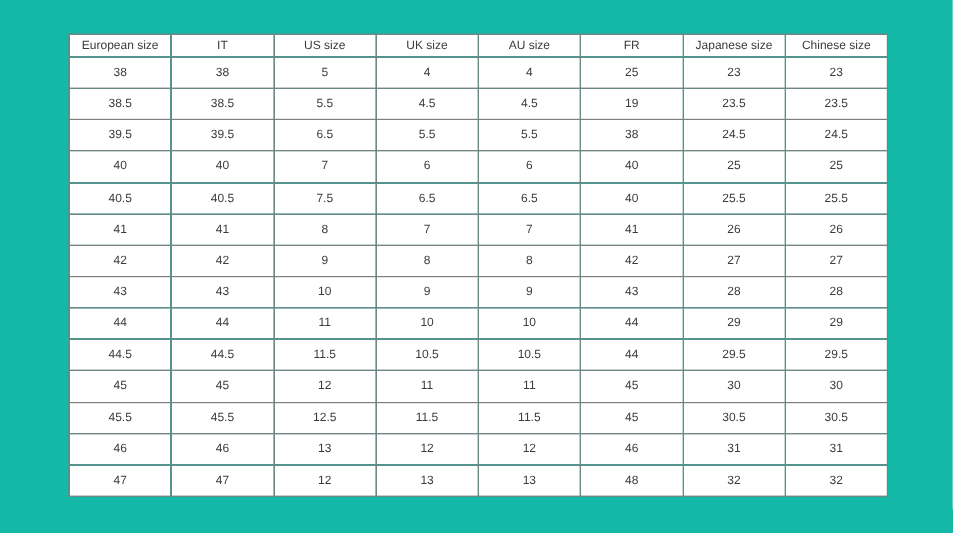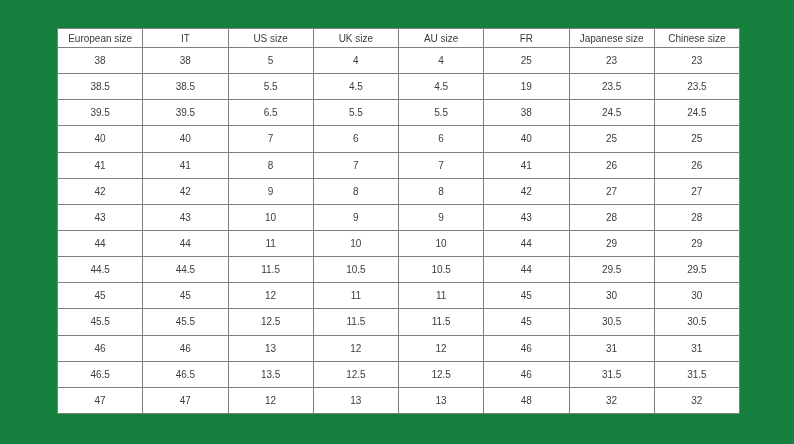--- a/index.html
+++ b/index.html
@@ -7,21 +7,21 @@
     width: 794px;
     height: 444px;
     background: #ffffff;
     font-family: "Liberation Sans", "DejaVu Sans", sans-serif;
     overflow: hidden;
   }
   .page {
     position: relative;
     width: 794px;
     height: 444px;
-    background: #15803d;
+    background: #14b8a6;
   }
   table.size-table {
     position: absolute;
     left: 57px;
     top: 28px;
     width: 683px;
     height: 386px;
     border-collapse: collapse;
     table-layout: fixed;
   }
@@ -92,20 +92,30 @@
           <td>40</td>
           <td>40</td>
           <td>7</td>
           <td>6</td>
           <td>6</td>
           <td>40</td>
           <td>25</td>
           <td>25</td>
         </tr>
         <tr>
+          <td>40.5</td>
+          <td>40.5</td>
+          <td>7.5</td>
+          <td>6.5</td>
+          <td>6.5</td>
+          <td>40</td>
+          <td>25.5</td>
+          <td>25.5</td>
+        </tr>
+        <tr>
           <td>41</td>
           <td>41</td>
           <td>8</td>
           <td>7</td>
           <td>7</td>
           <td>41</td>
           <td>26</td>
           <td>26</td>
         </tr>
         <tr>
@@ -172,30 +182,20 @@
           <td>46</td>
           <td>46</td>
           <td>13</td>
           <td>12</td>
           <td>12</td>
           <td>46</td>
           <td>31</td>
           <td>31</td>
         </tr>
         <tr>
-          <td>46.5</td>
-          <td>46.5</td>
-          <td>13.5</td>
-          <td>12.5</td>
-          <td>12.5</td>
-          <td>46</td>
-          <td>31.5</td>
-          <td>31.5</td>
-        </tr>
-        <tr>
           <td>47</td>
           <td>47</td>
           <td>12</td>
           <td>13</td>
           <td>13</td>
           <td>48</td>
           <td>32</td>
           <td>32</td>
         </tr>
       </tbody>

